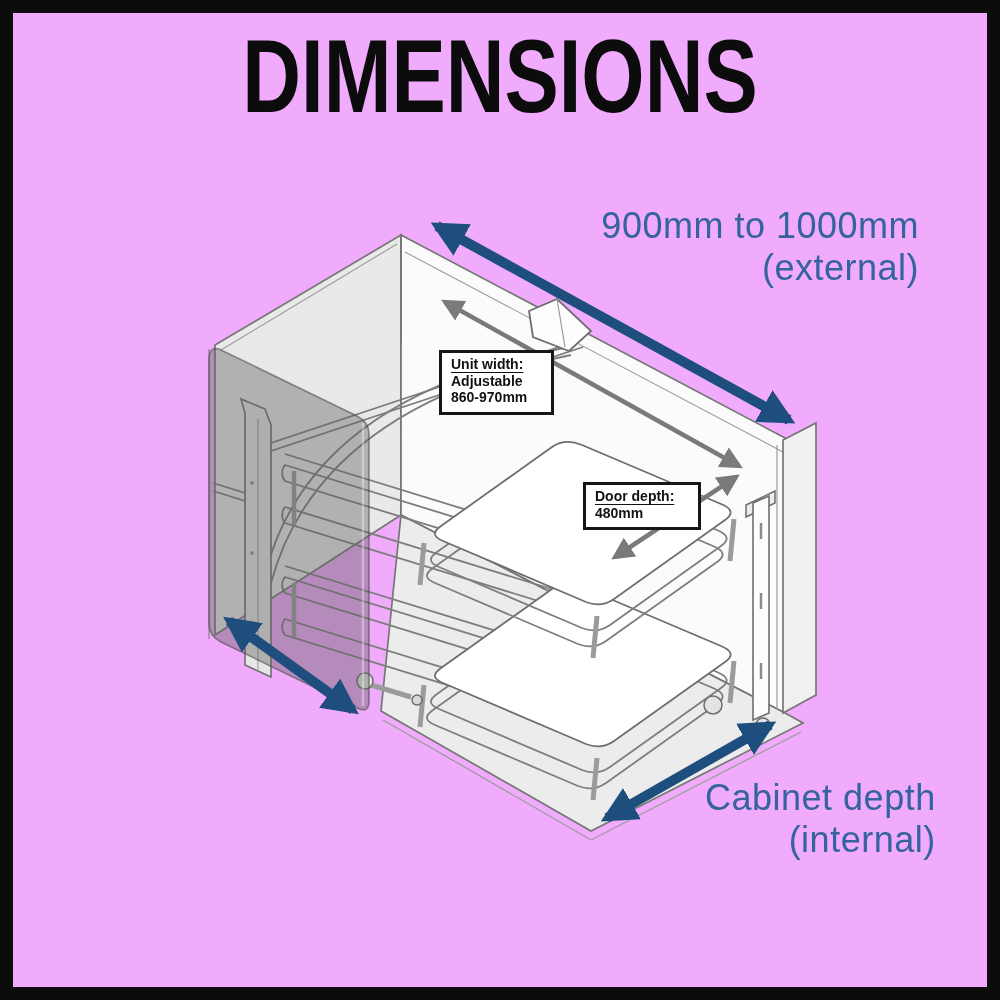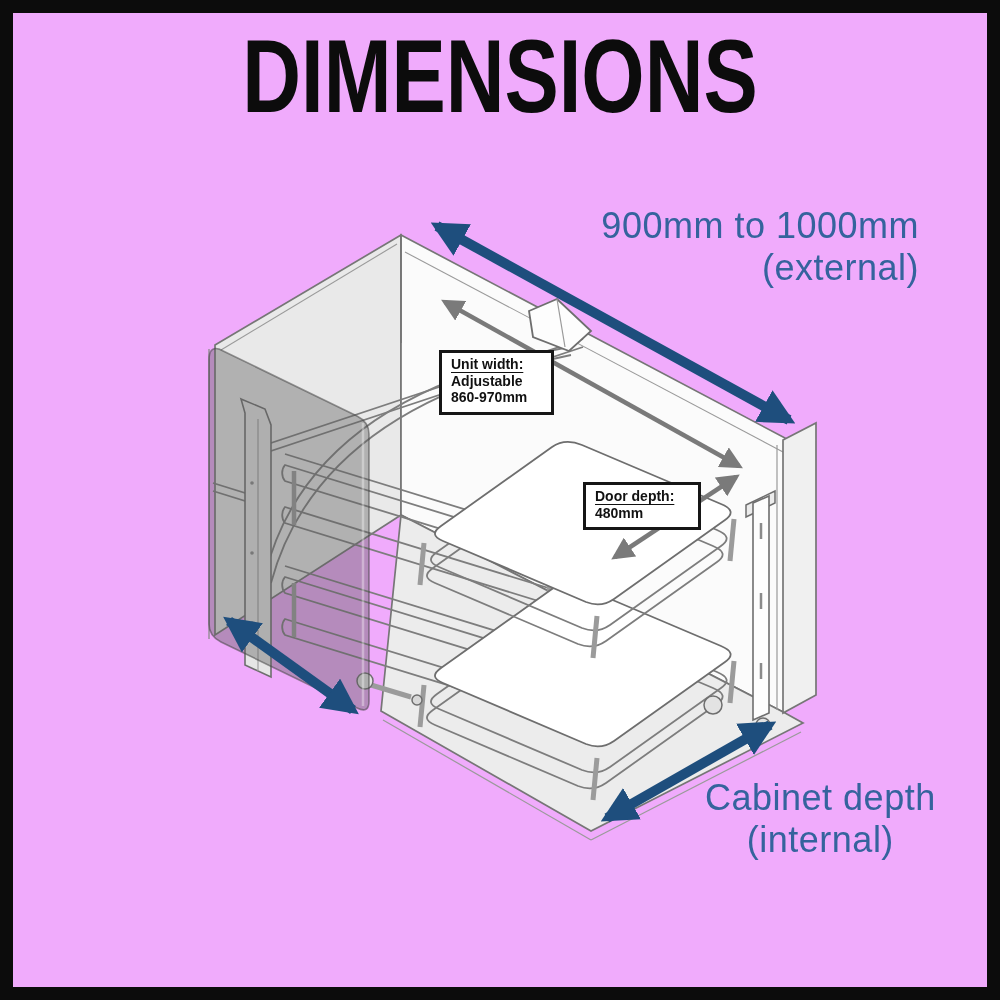--- a/index.html
+++ b/index.html
@@ -15,21 +15,21 @@
     line-height:1;letter-spacing:0;transform:scaleX(0.79);transform-origin:50% 50%;
     white-space:nowrap;
   }
   .blue-note{
     position:absolute;color:#35639d;font-size:36px;line-height:1.17;
     letter-spacing:0.5px;white-space:nowrap;
   }
   .blue-note span{display:block;}
   .note-cabinet-width{top:192px;right:68px;text-align:right;}
   .note-door-width{top:654px;left:93px;text-align:left;}
-  .note-cabinet-depth{top:764px;left:692px;text-align:center;}
+  .note-cabinet-depth{top:764px;left:692px;text-align:right;}
   .dim-box{
     position:absolute;background:#ffffff;border:3px solid #161616;
     padding:3px 24px 6px 9px;color:#111;font-size:14px;font-weight:700;
     line-height:1.18;white-space:nowrap;
   }
   .dim-box .hd{display:block;text-decoration:underline;text-underline-offset:3px;}
   .dim-box span{display:block;}
   .box-unit-width{left:426px;top:337px;}
   .box-unit-depth{left:570px;top:469px;}
 </style>

